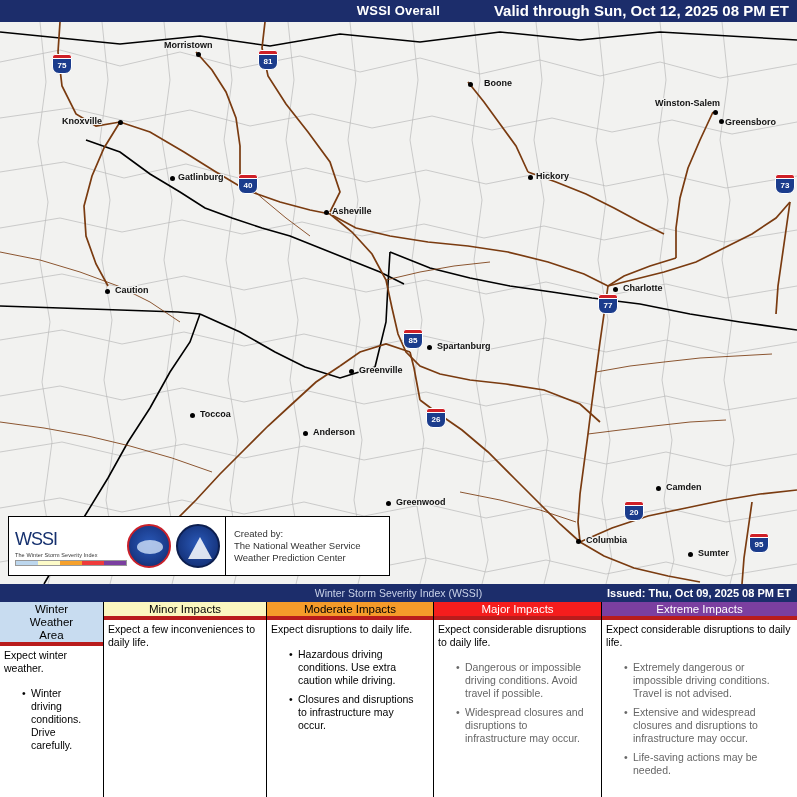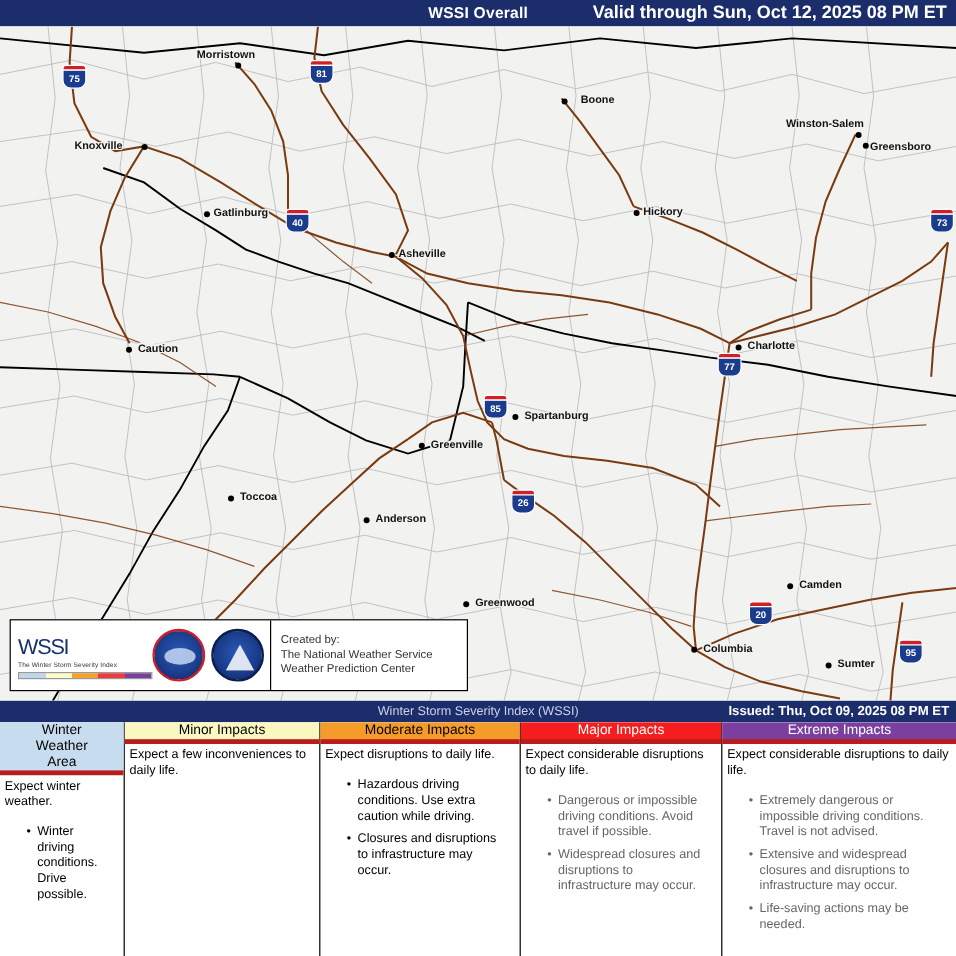--- a/index.html
+++ b/index.html
@@ -464,21 +464,21 @@
 
     <div class="legend-col c0">
       <div class="legend-head two-line" style="background:#c8dcf0">
         <span>Winter</span>
         <span>Weather</span>
         <span>Area</span>
       </div>
       <div class="legend-body">
         <p>Expect winter weather.</p>
         <ul>
-          <li>Winter driving conditions. Drive possible.</li>
+          <li>Winter driving conditions. Drive carefully.</li>
         </ul>
       </div>
     </div>
 
     <div class="legend-col c1">
       <div class="legend-head" style="background:#fbf7c0">Minor Impacts</div>
       <div class="legend-body">
         <p>Expect a few inconveniences to daily life.</p>
       </div>
     </div>

